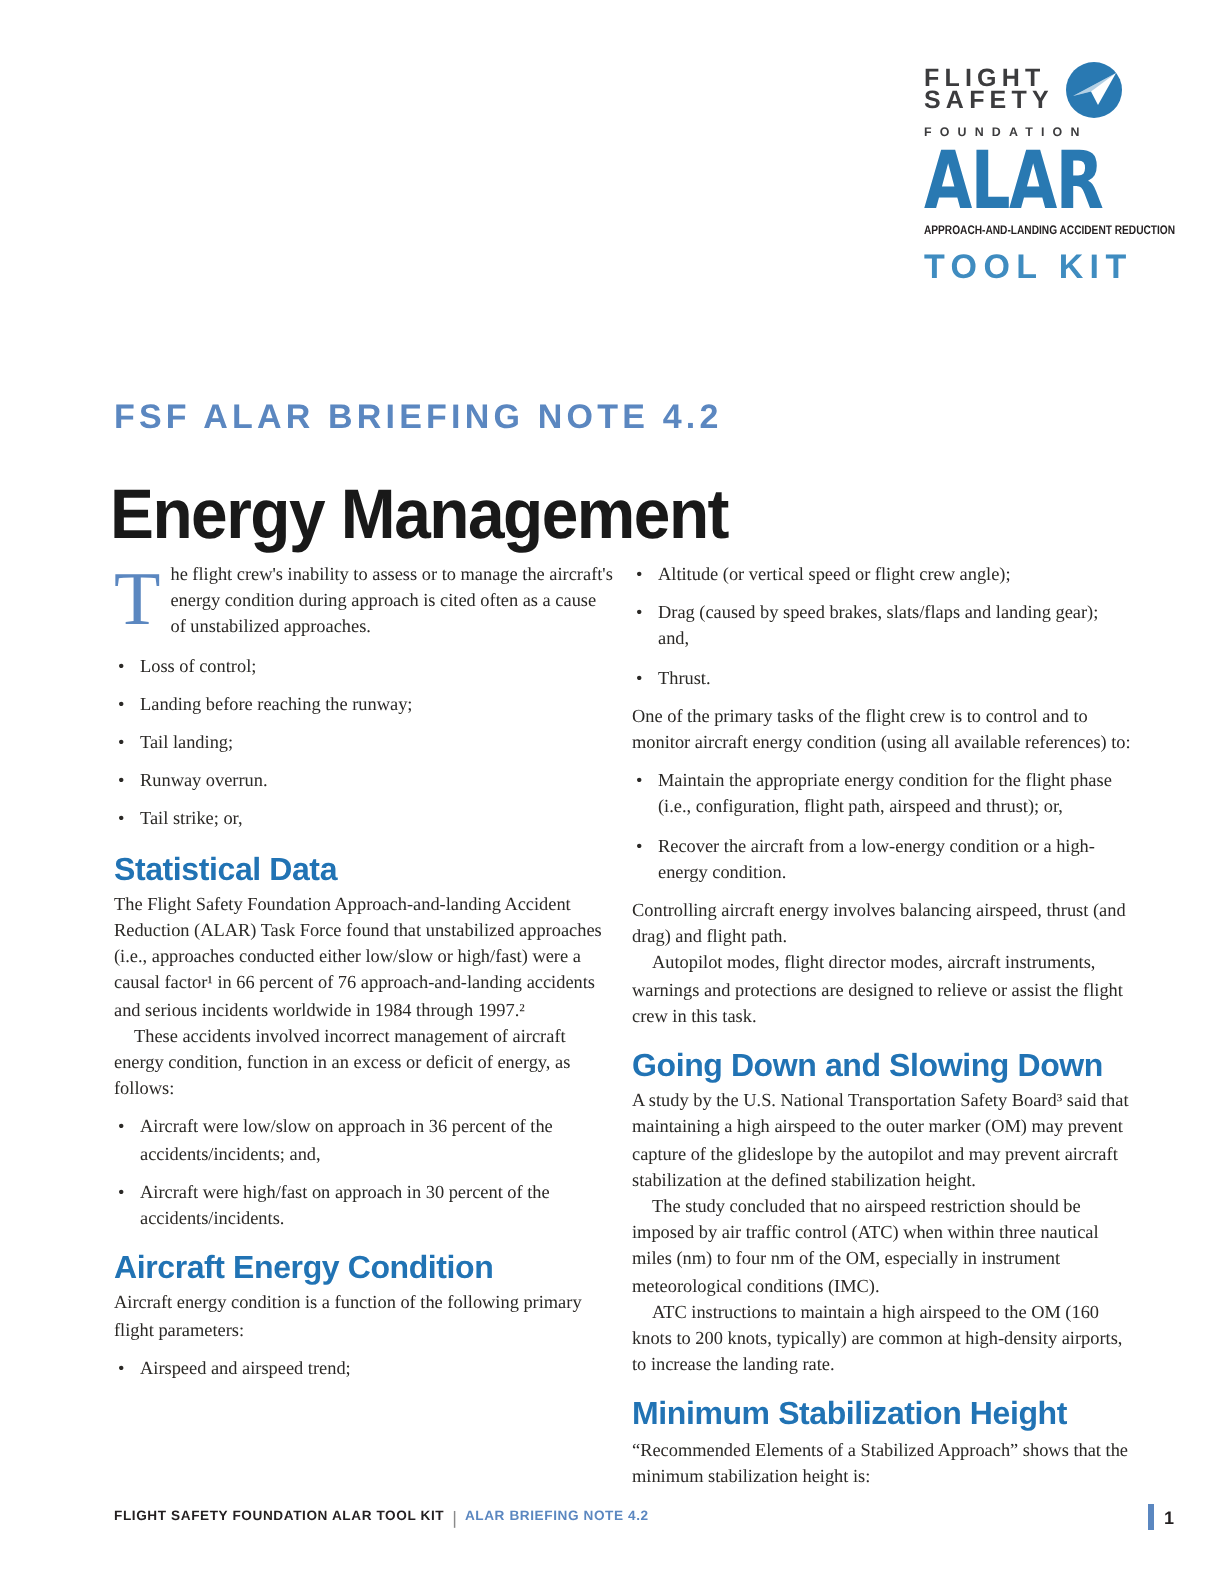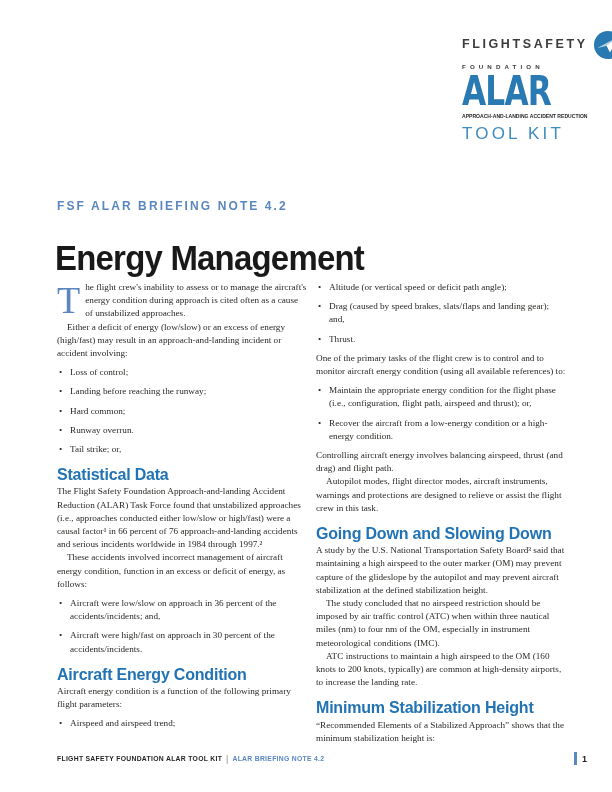--- a/index.html
+++ b/index.html
@@ -4,50 +4,50 @@
 <style>
   html,body { margin:0; padding:0; background:#e8e8e8; }
   .page {
     position:relative; width:612px; height:792px; background:#ffffff;
     font-family:"Liberation Serif", serif; overflow:hidden; margin:0 auto;
   }
 
   
   .logo { position:absolute; left:462px; top:31px; width:106px; }
   .logo-top { display:flex; justify-content:flex-start; align-items:center; gap:6px; }
-  .brand-lines { display:flex; }
+  .brand-lines { display:flex; flex-direction:column; }
   .brand-line {
     font-family:"Liberation Sans", sans-serif; font-weight:bold;
     font-size:12.5px; letter-spacing:2.6px; color:#3c3c3e; line-height:11.5px; white-space:nowrap;
   }
   .logo-circle { width:28px; height:28px; flex:0 0 auto; }
   .foundation {
     font-family:"Liberation Sans", sans-serif; font-weight:bold;
     font-size:6.2px; letter-spacing:4.1px; color:#3c3c3e; margin-top:4px; white-space:nowrap;
   }
   .alar-wordmark {
     font-family:"DejaVu Sans", sans-serif; font-weight:bold;
     font-size:40px; line-height:38px; color:#2979b2; letter-spacing:-1px;
     transform:scaleX(0.78); transform-origin:left center; white-space:nowrap; margin-top:2px;
   }
   .alar-tagline {
     font-family:"Liberation Sans", sans-serif; font-weight:bold;
     font-size:6.2px; letter-spacing:0px; color:#231f20; white-space:nowrap;
     transform:scaleX(0.82); transform-origin:left center; margin-top:2px;
   }
   .toolkit-wordmark {
-    font-family:"Liberation Sans", sans-serif; font-weight:400;
+    font-family:"Liberation Sans", sans-serif; font-weight:700;
     font-size:17px; letter-spacing:3.2px; color:#3f8cc0; margin-top:5px; white-space:nowrap;
   }
 
   
   .kicker {
     position:absolute; left:57px; top:199px;
     font-family:"Liberation Sans", sans-serif; font-weight:bold;
-    font-size:12px; letter-spacing:2.1px; color:#5b87c0; white-space:nowrap;
+    font-size:17px; letter-spacing:2.1px; color:#5b87c0; white-space:nowrap;
   }
   .page-title {
     position:absolute; left:55px; top:215px;
     font-family:"Liberation Sans", sans-serif; font-weight:bold;
     font-size:35px; letter-spacing:-0.8px; color:#191919; white-space:nowrap;
     transform:scaleX(0.94); transform-origin:left center;
   }
 
   
   .col {
@@ -115,33 +115,32 @@
   </div>
 
   <div class="kicker">FSF ALAR BRIEFING NOTE 4.2</div>
   <h1 class="page-title">Energy Management</h1>
 
   <div class="col col-left">
     <p class="para">
       <span class="dropcap">T</span>
       <span>he flight crew's inability to assess or to manage the aircraft's energy condition during approach is cited often as a cause of unstabilized approaches.</span>
     </p>
-    <p class="para indent">Either a deficit of energy (low/slow) or an excess of energy (high/fast) may result in an approach-and-landing incident or accident involving:</p>
 
     <div class="bullet">
       <span class="bullet-marker"></span>
       <span>Loss of control;</span>
     </div>
     <div class="bullet">
       <span class="bullet-marker"></span>
       <span>Landing before reaching the runway;</span>
     </div>
     <div class="bullet">
       <span class="bullet-marker"></span>
-      <span>Hard common;</span>
+      <span>Tail landing;</span>
     </div>
     <div class="bullet">
       <span class="bullet-marker"></span>
       <span>Runway overrun.</span>
     </div>
     <div class="bullet">
       <span class="bullet-marker"></span>
       <span>Tail strike; or,</span>
     </div>
 
@@ -163,21 +162,21 @@
 
     <div class="bullet">
       <span class="bullet-marker"></span>
       <span>Airspeed and airspeed trend;</span>
     </div>
   </div>
 
   <div class="col col-right">
     <div class="bullet">
       <span class="bullet-marker"></span>
-      <span>Altitude (or vertical speed or deficit path angle);</span>
+      <span>Altitude (or vertical speed or flight crew angle);</span>
     </div>
     <div class="bullet">
       <span class="bullet-marker"></span>
       <span>Drag (caused by speed brakes, slats/flaps and landing gear); and,</span>
     </div>
     <div class="bullet">
       <span class="bullet-marker"></span>
       <span>Thrust.</span>
     </div>
 

